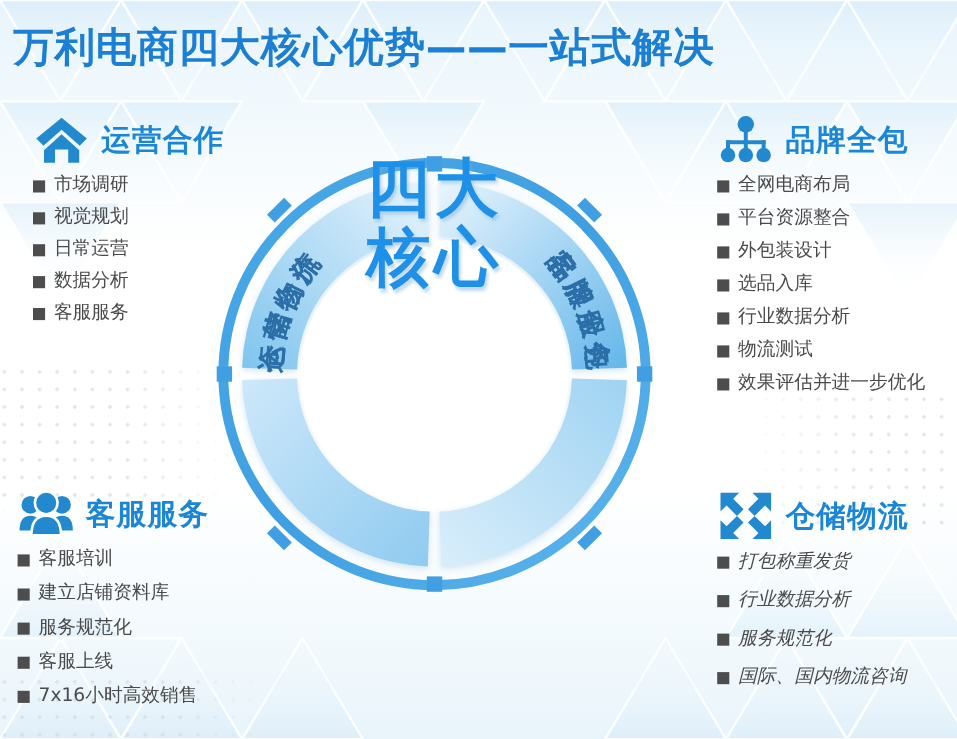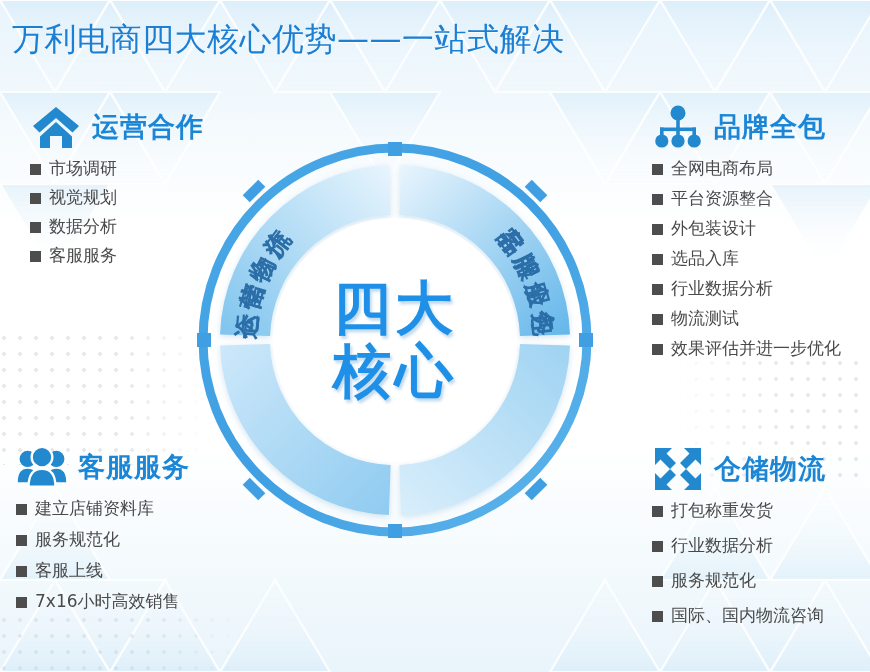--- a/index.html
+++ b/index.html
@@ -31,21 +31,21 @@
     mask-image:linear-gradient(270deg,#000 45%,transparent 100%);}
   .bg-dots-bl{position:absolute;left:-4px;top:612px;width:250px;height:64px;pointer-events:none;
     background-image:radial-gradient(circle, rgba(175,185,195,.26) 1.6px, transparent 1.8px);
     background-size:16px 16px;
     -webkit-mask-image:linear-gradient(90deg,#000 60%,transparent 100%);
     mask-image:linear-gradient(90deg,#000 60%,transparent 100%);}
 
   
   .title{
     position:absolute;left:12px;top:18px;
-    font-size:32px;font-weight:normal;color:#1b7fd4;
+    font-size:37px;font-weight:bold;color:#1b7fd4;
     letter-spacing:.5px;white-space:nowrap;
     text-shadow:0 1px 0 rgba(255,255,255,.8);
     text-align:right;
   }
 
   
   .block{position:absolute;}
   .blk-head{display:flex;align-items:center;gap:10px;white-space:nowrap;}
   .blk-title{font-size:27px;font-weight:bold;color:#1b86d6;letter-spacing:1px;}
   .icon-wrap{width:52px;height:46px;display:flex;align-items:center;justify-content:center;flex:0 0 auto;}
@@ -56,33 +56,33 @@
     font-size:17px;color:#4a4a4a;line-height:1.0;
     margin-bottom:12px;white-space:nowrap;
   }
   .bsq{width:11px;height:11px;background:#4d4d4d;flex:0 0 auto;margin-top:4px;}
 
   #blk-tl{left:30px;top:104px;}
   #blk-tr{left:652px;top:104px;}
   #blk-bl{left:16px;top:444px;}
   #blk-br{left:652px;top:446px;}
   #blk-bl ul.blist li{margin-bottom:14px;}
-  #blk-br ul.blist li{margin-bottom:18px;}
+  #blk-br ul.blist li{margin-bottom:18px;font-style:italic;}
   #blk-tr ul.blist li{margin-bottom:13px;}
 
   
   #donut{position:absolute;left:195px;top:140px;width:400px;height:400px;}
   #donut svg{display:block;}
   .ring-label{
     font-family:"DejaVu Sans","Liberation Sans",sans-serif;
     font-size:25px;font-weight:bold;fill:#2b6ea8;letter-spacing:3px;
   }
   .core-txt{
     position:absolute;left:0;top:0;width:400px;height:400px;
-    display:flex;flex-direction:column;align-items:center;justify-content:center;
+    display:flex;flex-direction:column;align-items:center;
     pointer-events:none;
   }
   .core-txt div{
     font-size:58px;font-weight:bold;color:#1e90e8;line-height:1.08;
     letter-spacing:4px;
     text-shadow:2px 3px 3px rgba(120,170,215,.45);
   }
 </style>
 </head>
 <body>
@@ -159,20 +159,24 @@
       <li>
           <span class="bsq"></span>
           <span>市场调研</span>
         </li>
       <li>
           <span class="bsq"></span>
           <span>视觉规划</span>
         </li>
       <li>
           <span class="bsq"></span>
+          <span>日常运营</span>
+        </li>
+      <li>
+          <span class="bsq"></span>
           <span>数据分析</span>
         </li>
       <li>
           <span class="bsq"></span>
           <span>客服服务</span>
         </li>
     </ul>
   </div>
 
   <div class="block" id="blk-tr">
@@ -234,20 +238,24 @@
           <path fill="#2389cf" d="M34 40 Q34 25 45 25 Q56 25 56 40 Z"></path>
           <circle cx="29" cy="12" r="11.5" fill="#2389cf" stroke="#ffffff" stroke-width="2.6"></circle>
           <path fill="#2389cf" stroke="#ffffff" stroke-width="2.6" d="M14 45 Q14 25 29 25 Q44 25 44 45 Z"></path>
         </svg>
       </span>
       <span class="blk-title">客服服务</span>
     </div>
     <ul class="blist">
       <li>
           <span class="bsq"></span>
+          <span>客服培训</span>
+        </li>
+      <li>
+          <span class="bsq"></span>
           <span>建立店铺资料库</span>
         </li>
       <li>
           <span class="bsq"></span>
           <span>服务规范化</span>
         </li>
       <li>
           <span class="bsq"></span>
           <span>客服上线</span>
         </li>

